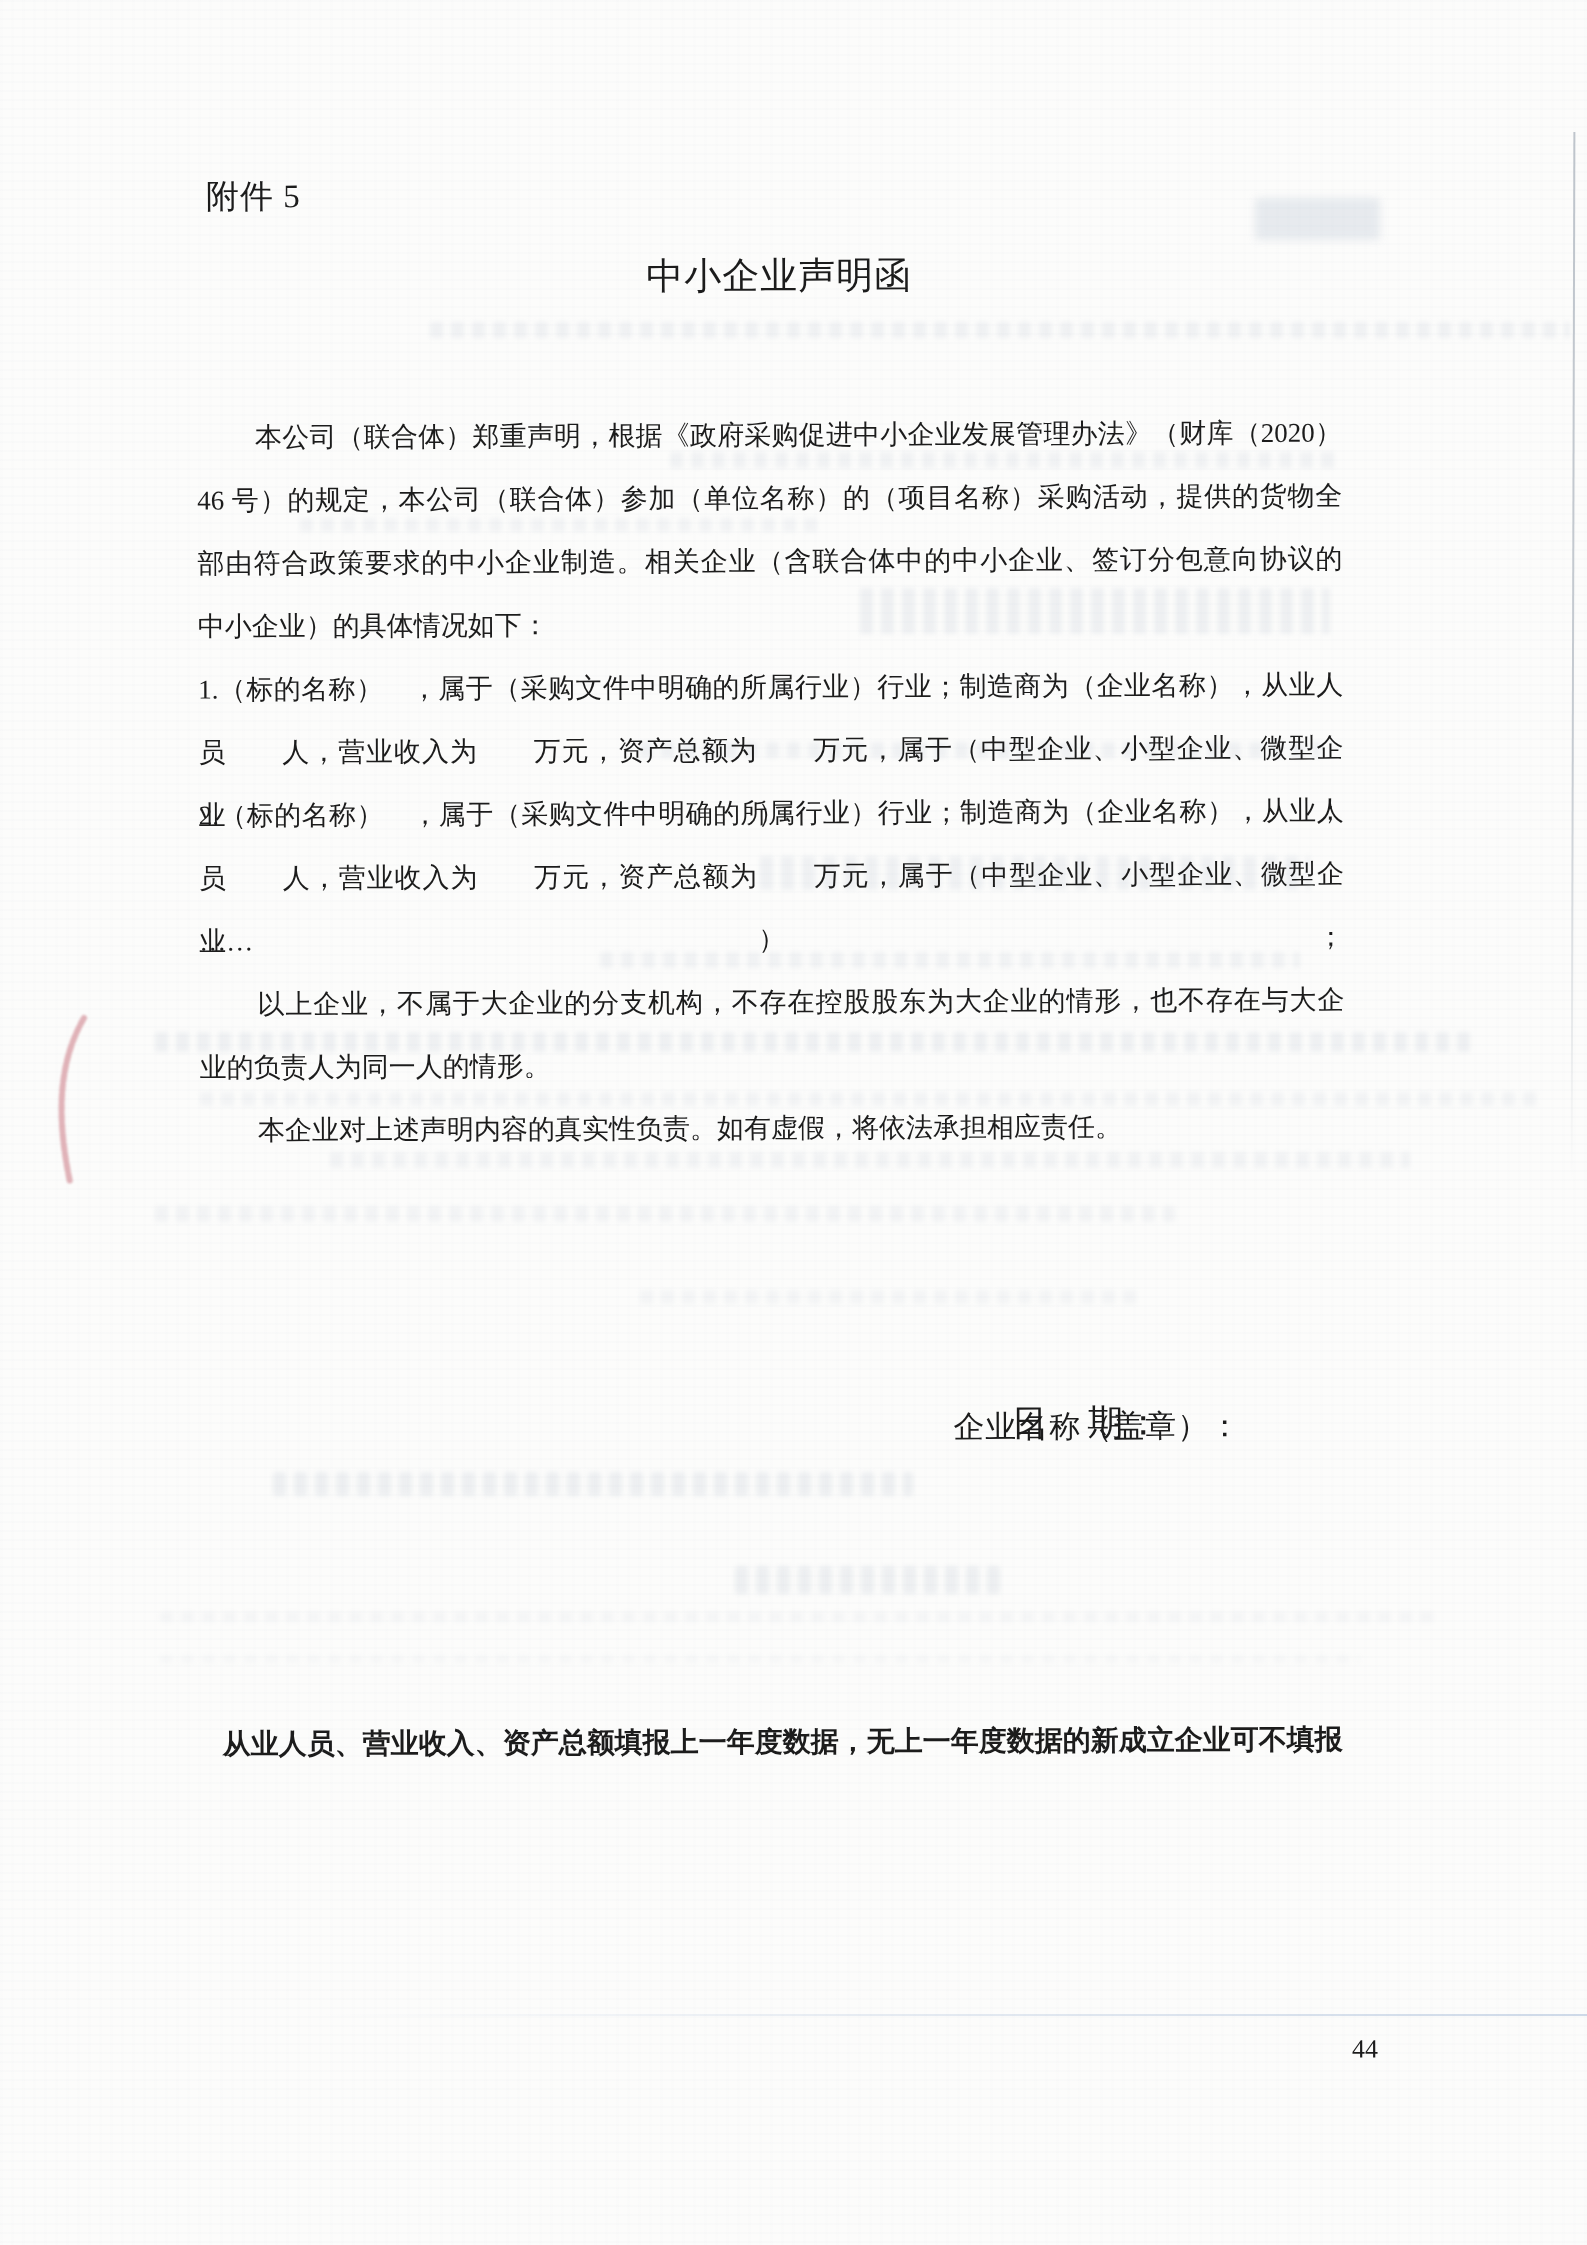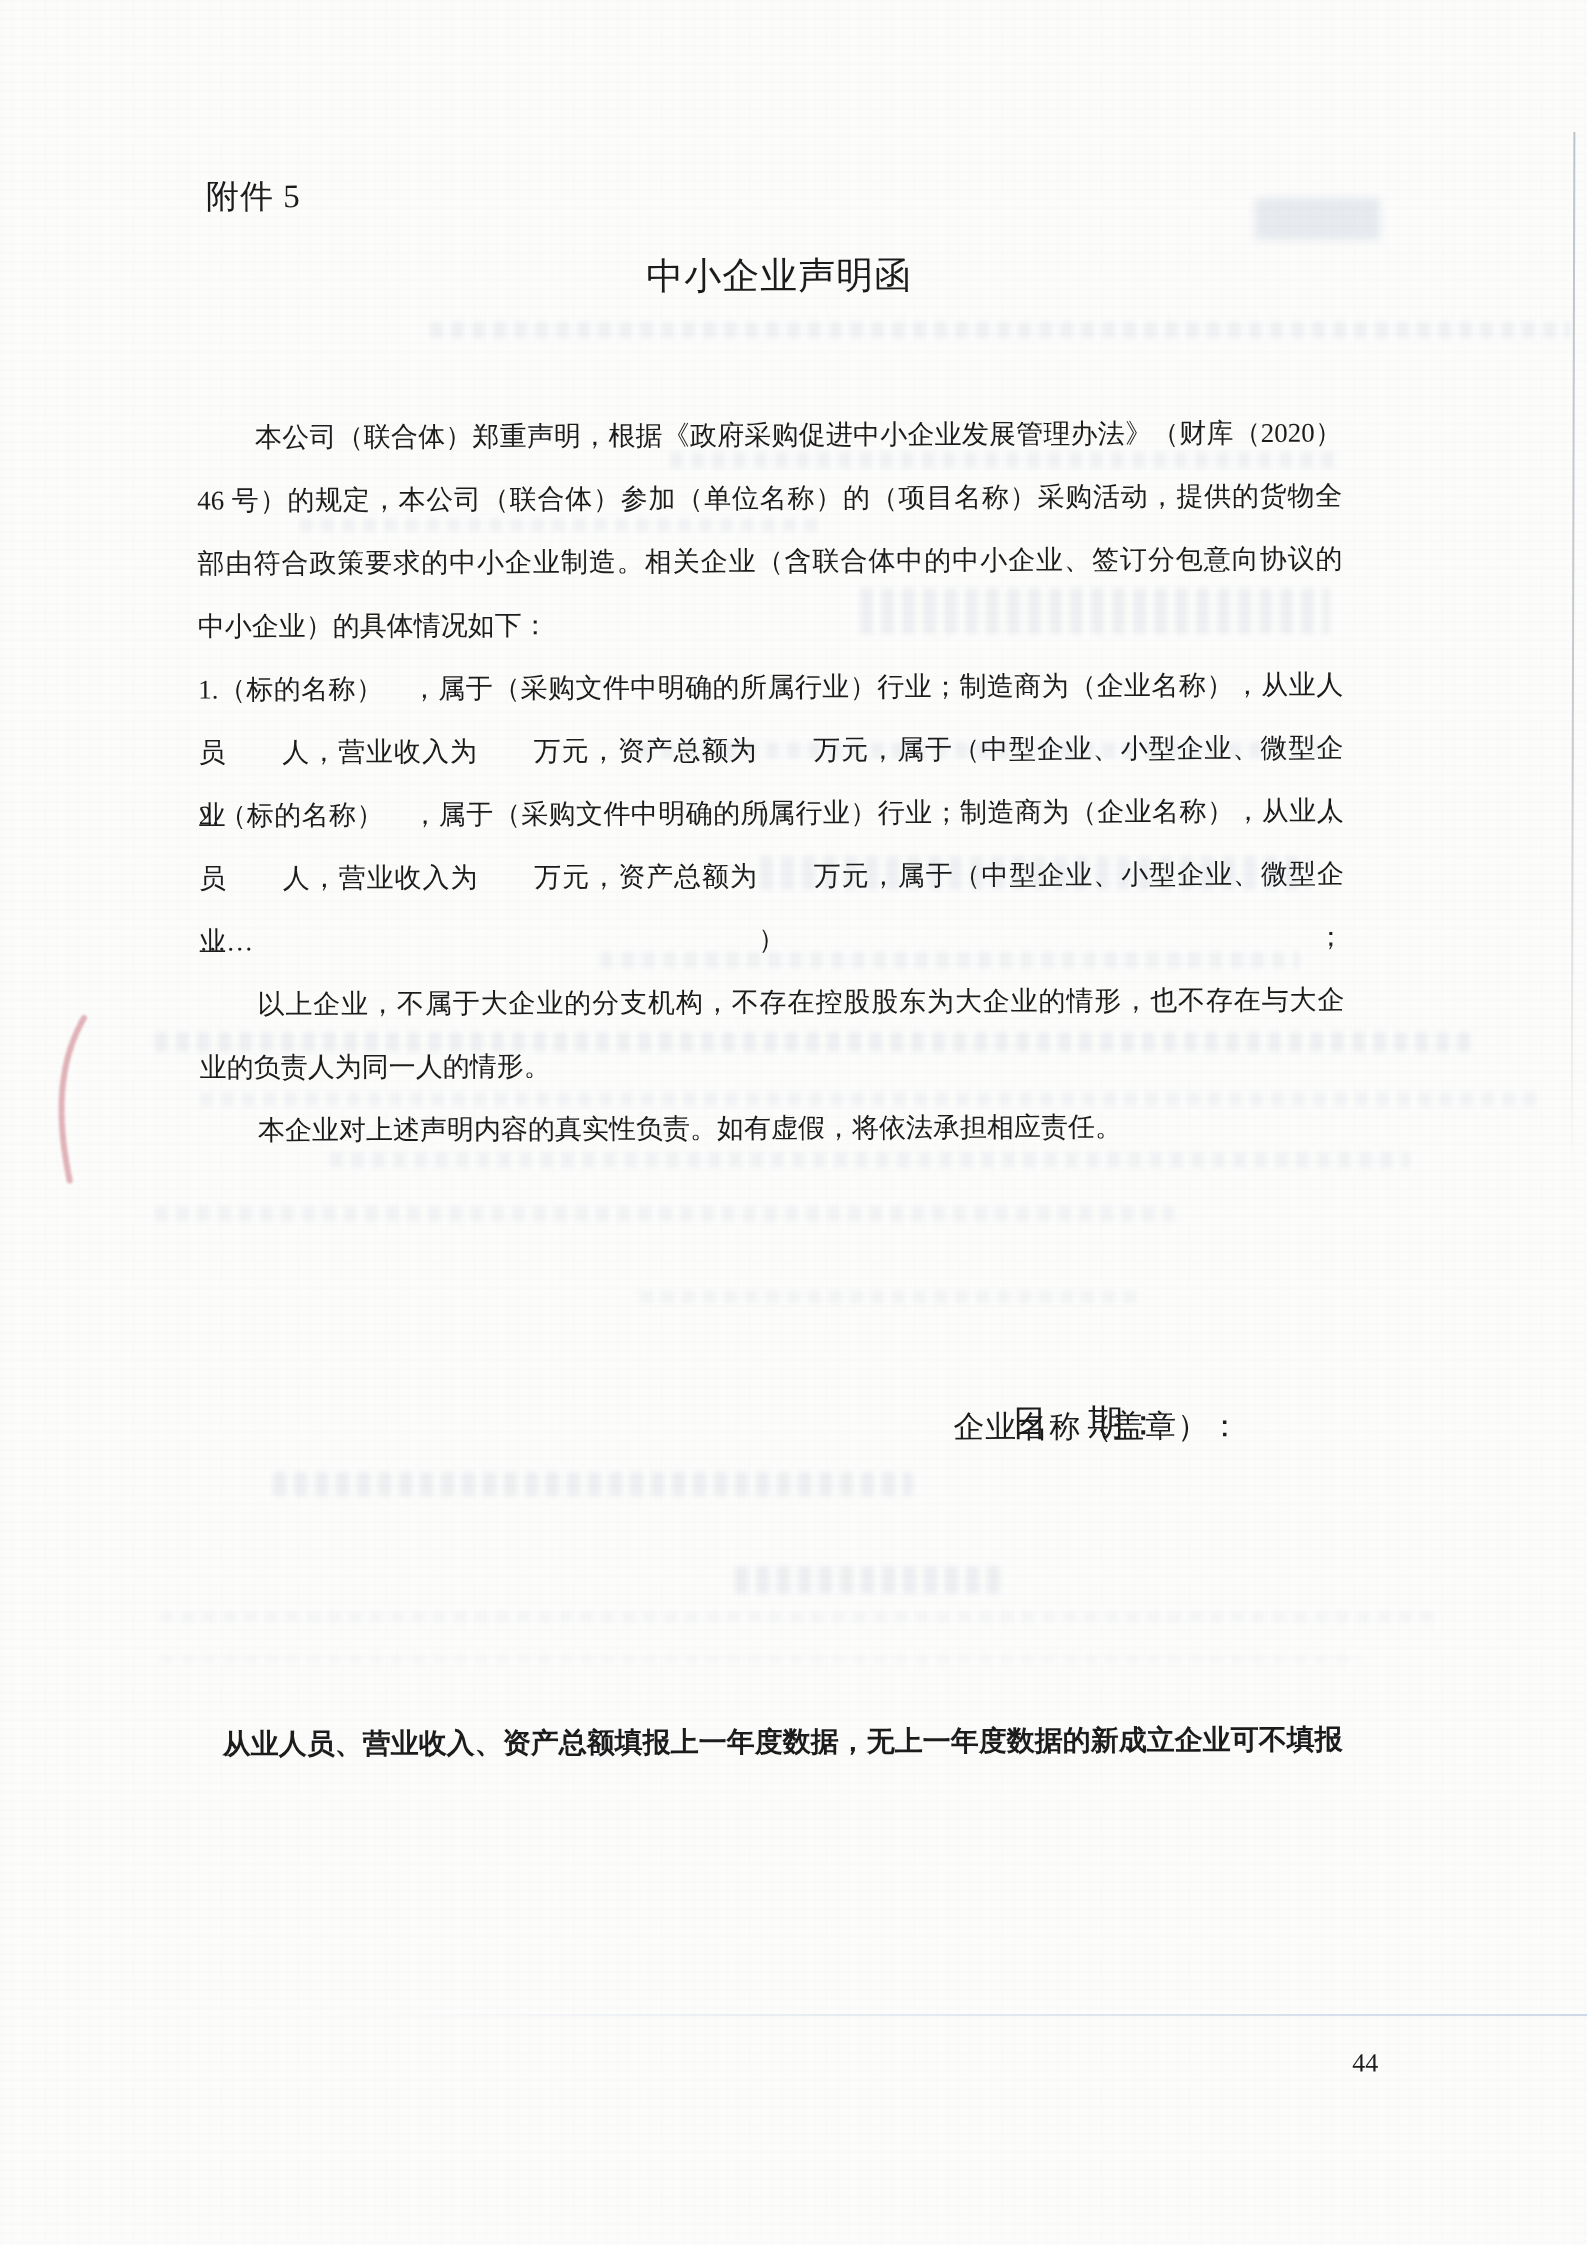--- a/index.html
+++ b/index.html
@@ -42,21 +42,21 @@
   .sig-date{
     position:absolute;left:1010px;top:1404px;
     font-size:36px;line-height:40px;letter-spacing:2px;
   }
   .footnote{
     position:absolute;left:220px;top:1722px;width:1130px;
     font-size:28px;line-height:40px;font-weight:700;letter-spacing:0px;
   }
   .page-number{
     position:absolute;left:1348px;top:2036px;
-    font-size:26px;line-height:32px;margin-top:14px;
+    font-size:26px;line-height:32px;
   }
   
   .ghost{
     position:absolute;pointer-events:none;border-radius:2px;
     filter:blur(2.5px);opacity:.5;
     background:repeating-linear-gradient(90deg, rgba(146,160,182,0.30) 0 13px, rgba(146,160,182,0) 13px 21px);
   }
   .ghost.blob{
     background:rgba(150,165,190,0.35);filter:blur(4px);opacity:.6;
   }

